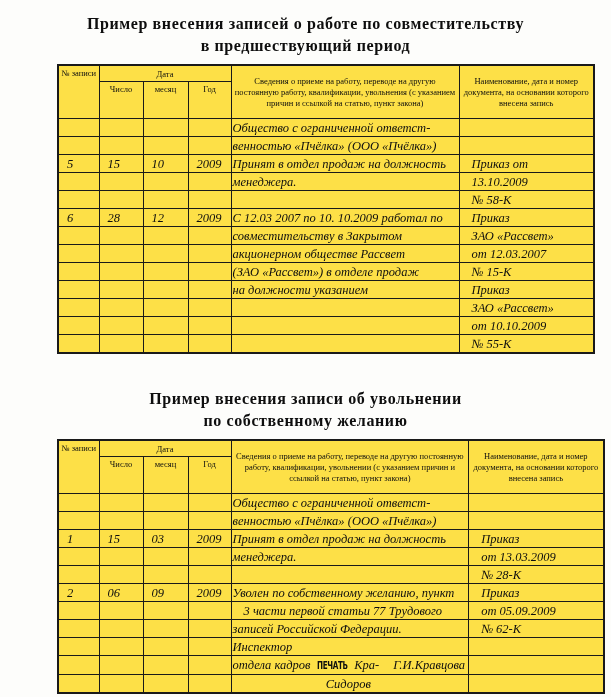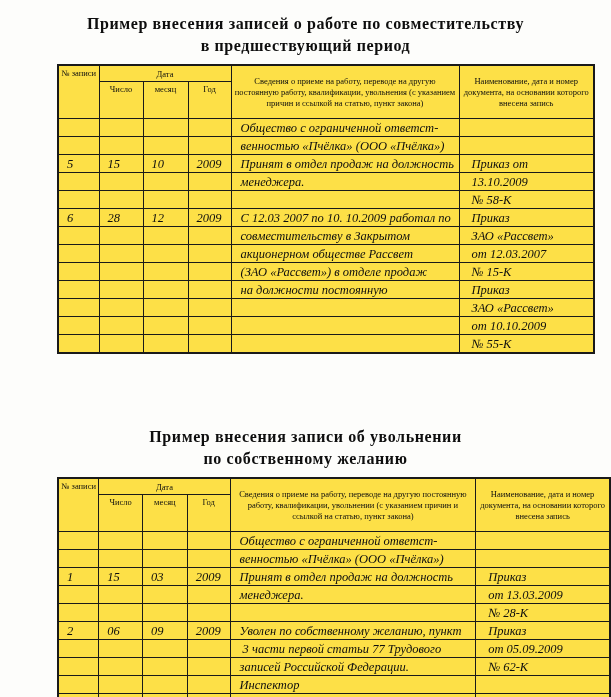--- a/index.html
+++ b/index.html
@@ -15,21 +15,21 @@
   .title {
     width: 611px;
     margin: 0;
     text-align: center;
     font-size: 16px;
     font-weight: 700;
     line-height: 22px;
     letter-spacing: 0.6px;
   }
   .title.first { padding-top: 13px; }
-  .title.second { padding-top: 72px; }
+  .title.second { padding-top: 34px; }
   table.rec-table {
     border-collapse: collapse;
     table-layout: fixed;
     margin: 7px 0 0 57px;
     border: 2px solid #1a1a1a;
     background: #fde047;
   }
   .rec-table th, .rec-table td { border: 1px solid #1a1a1a; }
   .rec-table thead th {
     font-weight: 400;
@@ -48,21 +48,21 @@
     font-style: italic;
     font-size: 12.5px;
     line-height: 16px;
     vertical-align: top;
     padding: 1px 3px 0 6px;
     white-space: nowrap;
     overflow: hidden;
   }
   .rec-table tbody td.c-no,
   .rec-table tbody td.c-num { padding-left: 8px; }
-  .rec-table tbody td.c-info { padding-left: 9px; }
+  .rec-table tbody td.c-info { padding-left: 1px; }
   .rec-table tbody td.c-info.center { text-align: center; padding-left: 0; }
   .rec-table tbody td.c-info.indent { padding-left: 12px; }
   .rec-table tbody td.c-doc { padding-left: 12px; }
   .stamp {
     font-style: normal;
     font-family: "DejaVu Sans", "Liberation Sans", sans-serif;
     font-weight: 800;
     font-size: 10px;
     letter-spacing: -0.5px;
     display: inline-block;
@@ -172,21 +172,21 @@
             <td class="c-num"></td>
             <td class="c-num"></td>
             <td class="c-info">(ЗАО «Рассвет») в отделе продаж</td>
             <td class="c-doc">№ 15-К</td>
           </tr>
           <tr>
             <td class="c-no"></td>
             <td class="c-num"></td>
             <td class="c-num"></td>
             <td class="c-num"></td>
-            <td class="c-info">на должности постоянную</td>
+            <td class="c-info">на должности указанием</td>
             <td class="c-doc">Приказ</td>
           </tr>
           <tr>
             <td class="c-no"></td>
             <td class="c-num"></td>
             <td class="c-num"></td>
             <td class="c-num"></td>
             <td class="c-info"></td>
             <td class="c-doc">ЗАО «Рассвет»</td>
           </tr>

